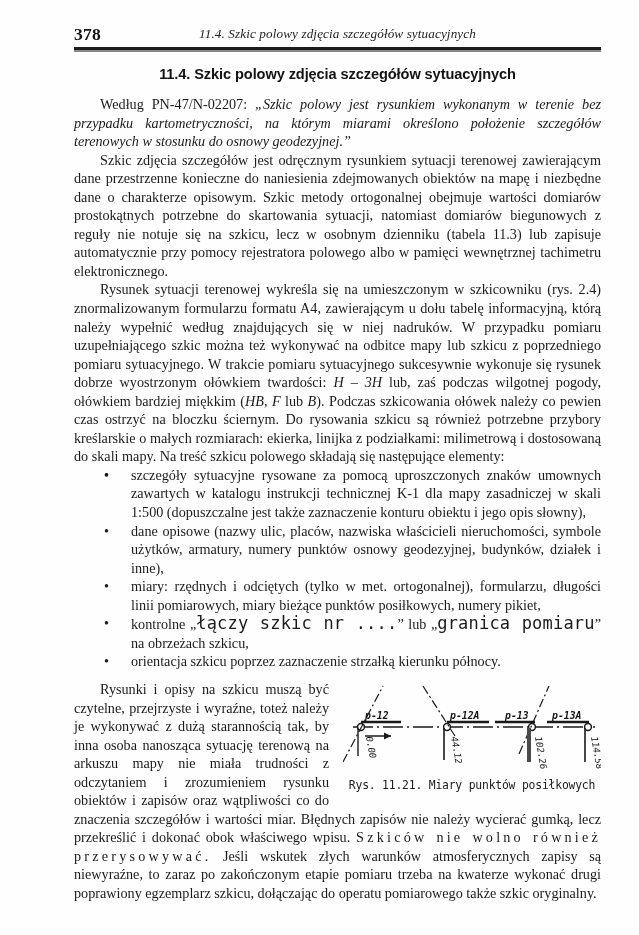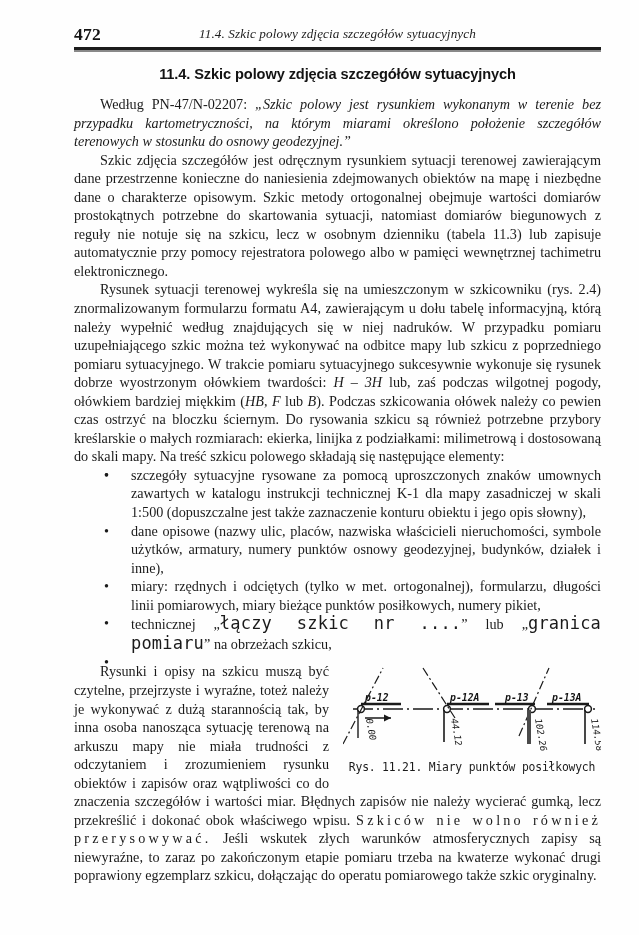--- a/index.html
+++ b/index.html
@@ -164,21 +164,21 @@
 
   .gap-sm { height: 9px; }
   .gap-md { height: 13px; }
 </style>
 </head>
 <body>
 
 <div class="page">
 
   <div class="header">
-    <div class="folio">472</div>
+    <div class="folio">378</div>
     <div class="running-title">11.4. Szkic polowy zdjęcia szczegółów sytuacyjnych</div>
   </div>
   <div class="header-rule"></div>
 
   <div class="content">
 
     <h2 class="section-heading">11.4. Szkic polowy zdjęcia szczegółów sytuacyjnych</h2>
 
     <div class="gap-md"></div>
 
@@ -203,24 +203,25 @@
       <li>
         <span class="dot">•</span>
         <span>dane opisowe (nazwy ulic, placów, nazwiska właścicieli nieruchomości, symbole użytków, armatury, numery punktów osnowy geodezyjnej, budynków, działek i inne),</span>
       </li>
       <li>
         <span class="dot">•</span>
         <span>miary: rzędnych i odciętych (tylko w met. ortogonalnej), formularzu, długości linii pomiarowych, miary bieżące punktów posiłkowych, numery pikiet,</span>
       </li>
       <li>
         <span class="dot">•</span>
-        <span>technicznej </span><span>„</span><span class="sketch-mono">łączy szkic nr ....</span><span>” </span><span>lub </span><span>„</span><span class="sketch-mono">granica pomiaru</span><span>” </span><span>na obrzeżach szkicu,</span>
-      </li>
-      <li>
-        <span class="dot">•</span>
+        <span>kontrolne </span><span>„</span><span class="sketch-mono">łączy szkic nr ....</span><span>” </span><span>lub </span><span>„</span><span class="sketch-mono">granica pomiaru</span><span>” </span><span>na obrzeżach szkicu,</span>
+      </li>
+      <li>
+        <span class="dot">•</span>
+        <span>orientacja szkicu poprzez zaznaczenie strzałką kierunku północy.</span>
       </li>
     </ul>
 
     <div class="gap-sm"></div>
 
     <div class="clearfix">
 
       <figure class="figure">
         <div class="figure-canvas">
           <svg width="258" height="93" viewBox="0 0 258 93" xmlns="http://www.w3.org/2000/svg">

